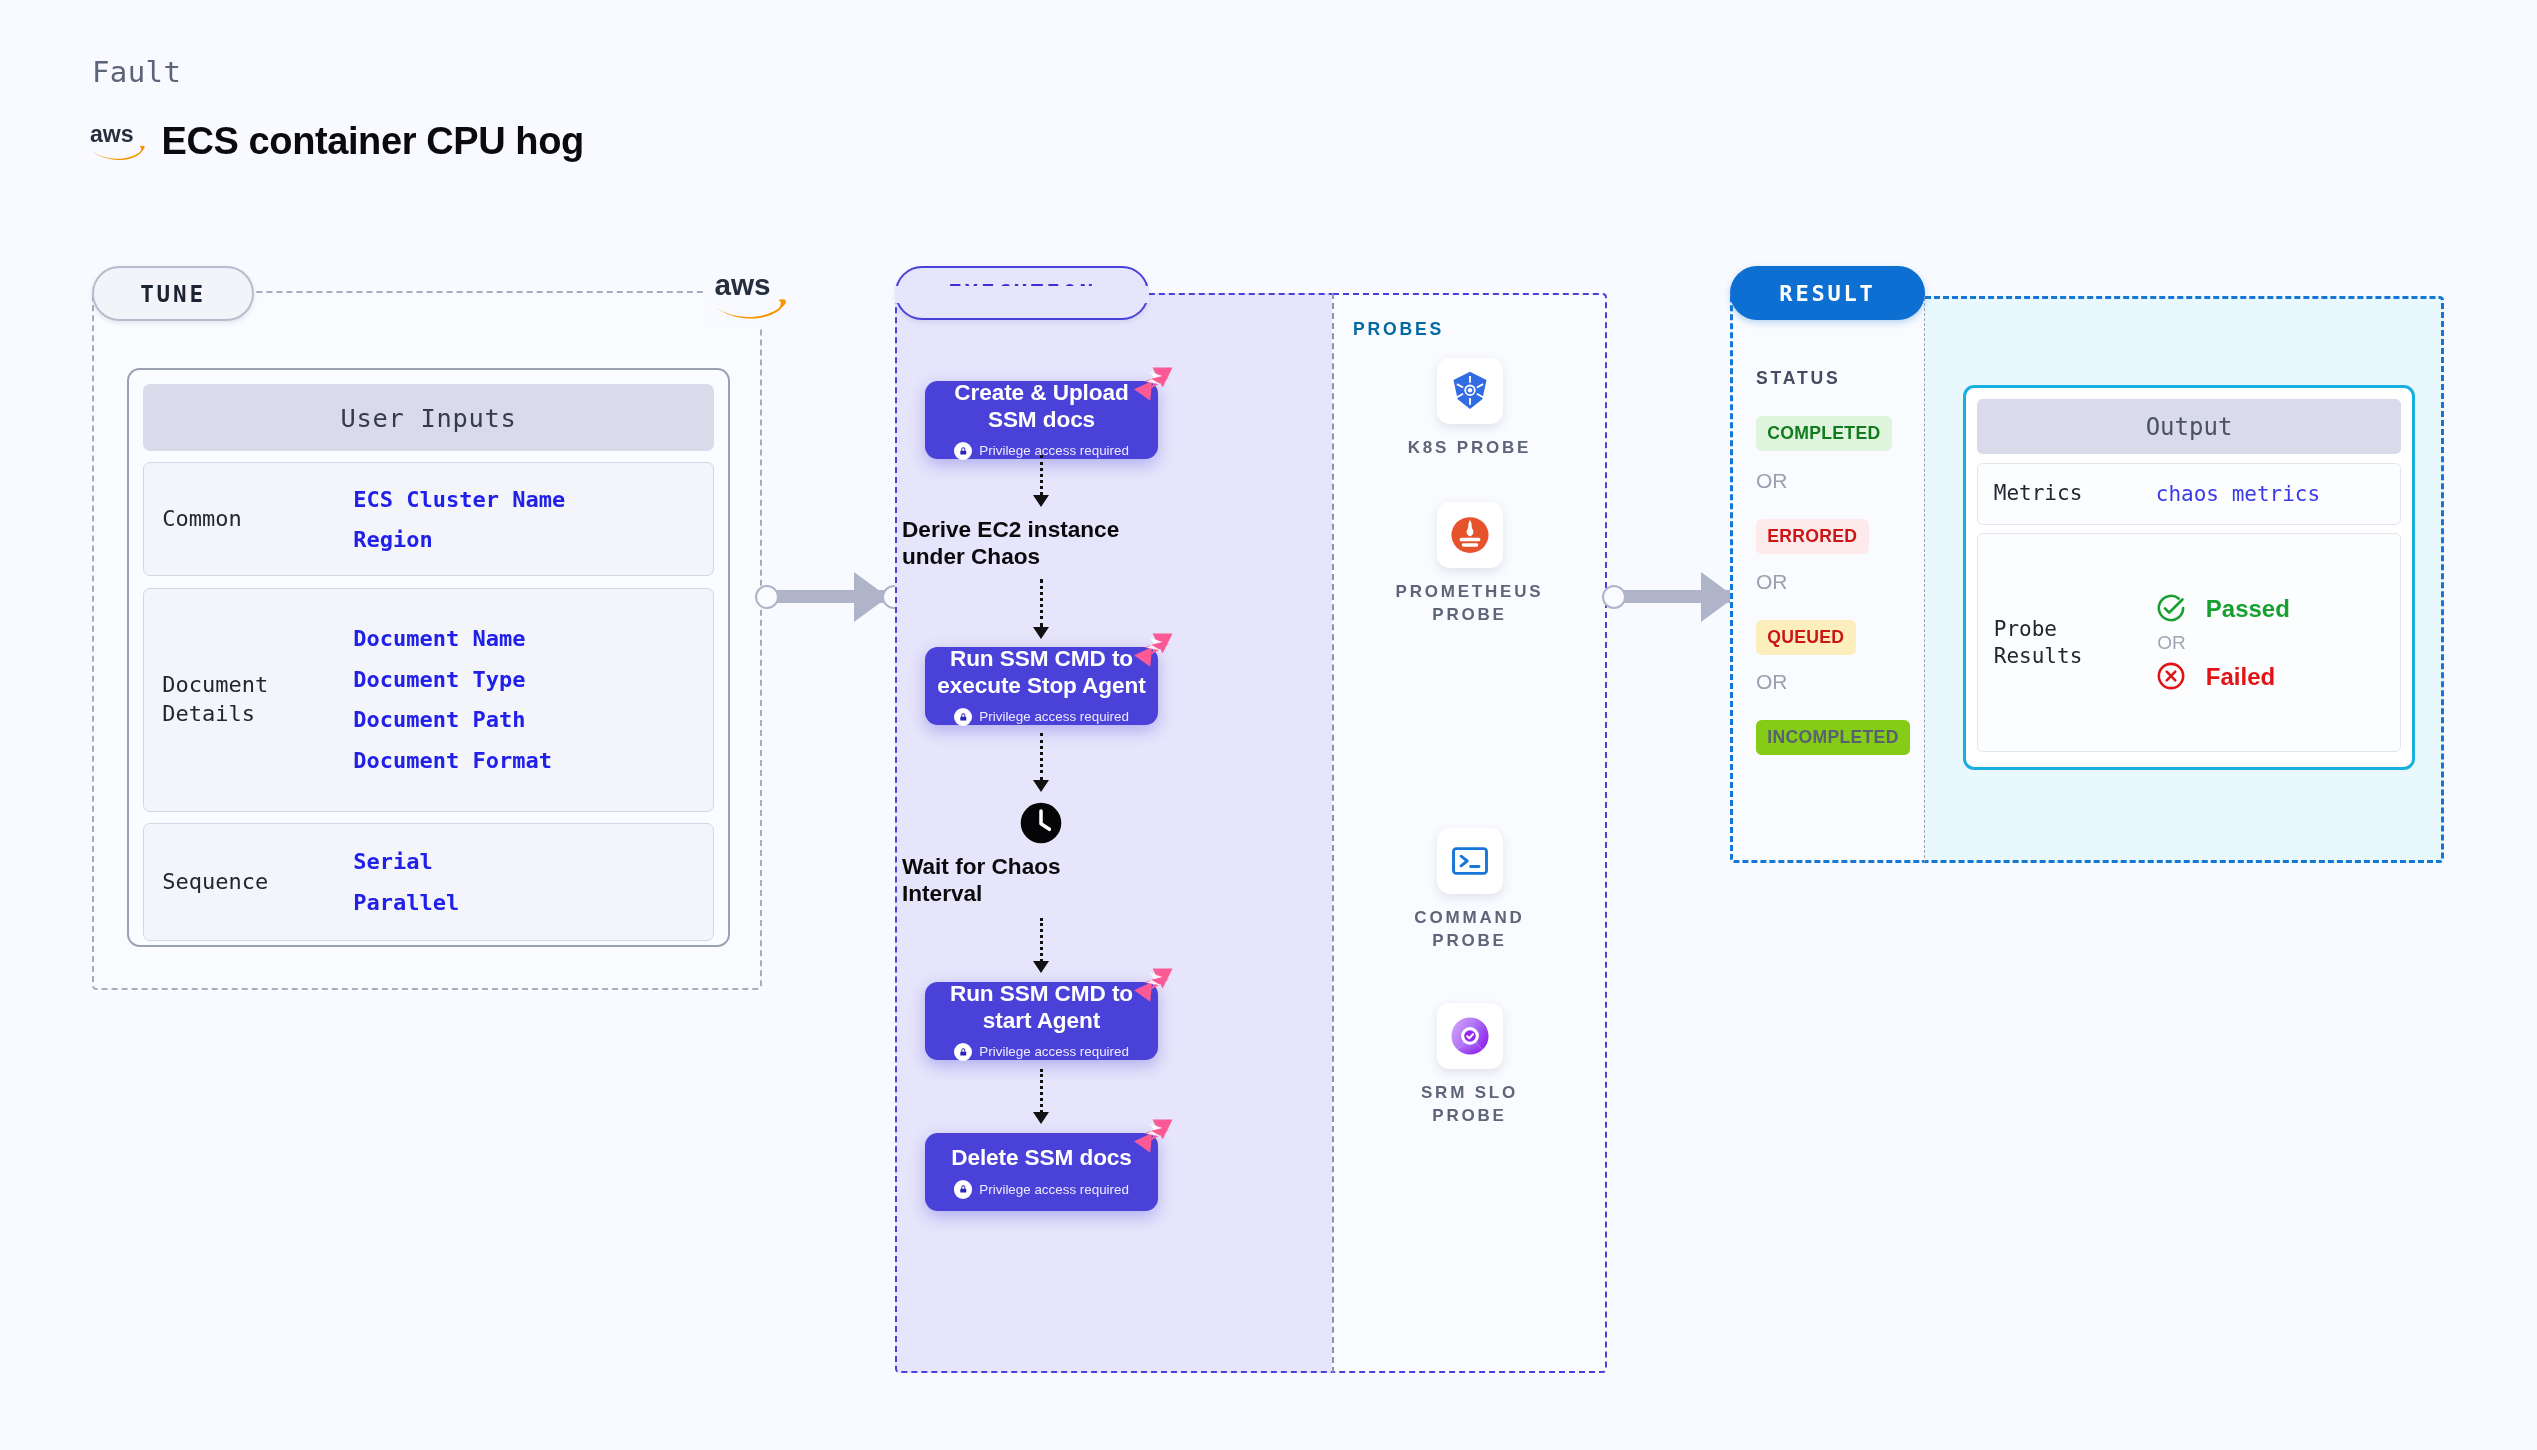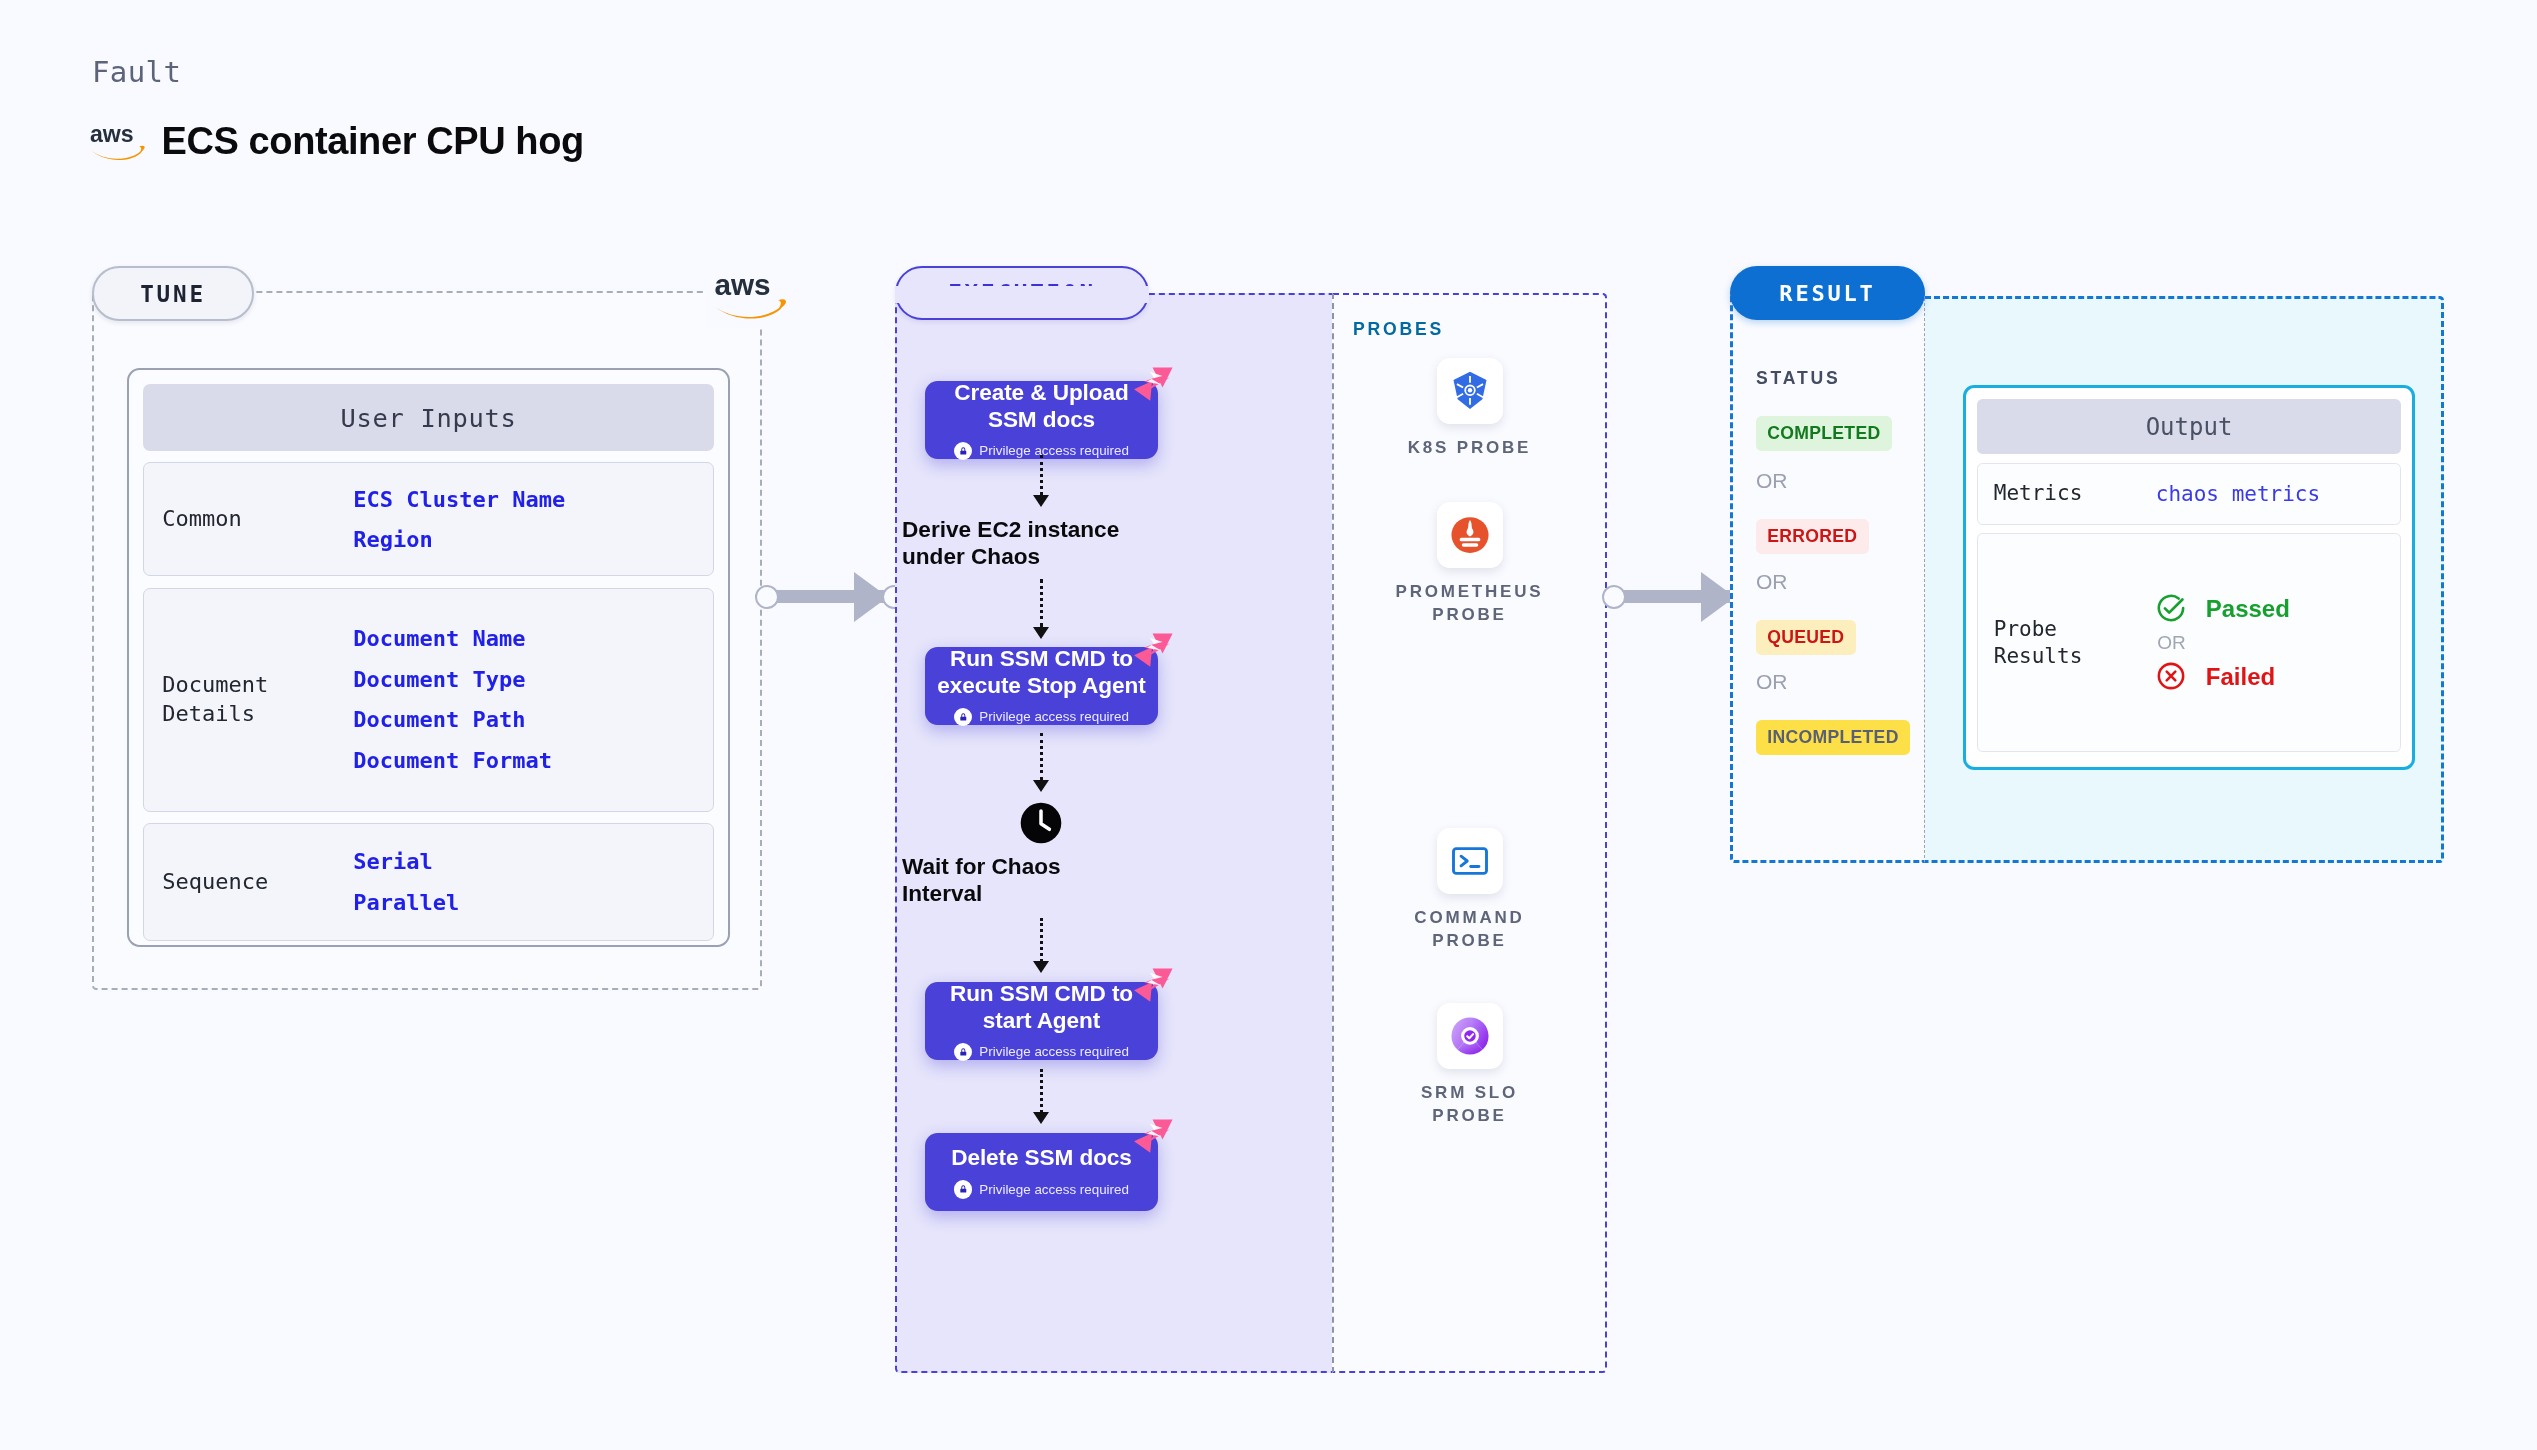--- a/index.html
+++ b/index.html
@@ -492,21 +492,21 @@
   <div class="pill" id="result-pill">RESULT</div>
 
   <div class="status-title">STATUS</div>
 
   <div class="status-badge" style="top:416px; background:#dff4dc; color:#117a1e;">COMPLETED</div>
   <div class="status-or" style="top:469px;">OR</div>
   <div class="status-badge" style="top:519px; background:#fdeaea; color:#cc1515;">ERRORED</div>
   <div class="status-or" style="top:570px;">OR</div>
   <div class="status-badge" style="top:620px; background:#fdeebd; color:#cc1515;">QUEUED</div>
   <div class="status-or" style="top:670px;">OR</div>
-  <div class="status-badge" style="top:720px; background:#fde047; color:#5a6074;">INCOMPLETED</div>
+  <div class="status-badge" style="top:720px; background:#84cc16; color:#5a6074;">INCOMPLETED</div>
 
   <div class="output-card">
     <div class="out-head">Output</div>
 
     <div class="out-sec" id="out-metrics">
       <div class="out-label">Metrics</div>
       <div class="out-val-mono">chaos metrics</div>
     </div>
 
     <div class="out-sec" id="out-probe">

